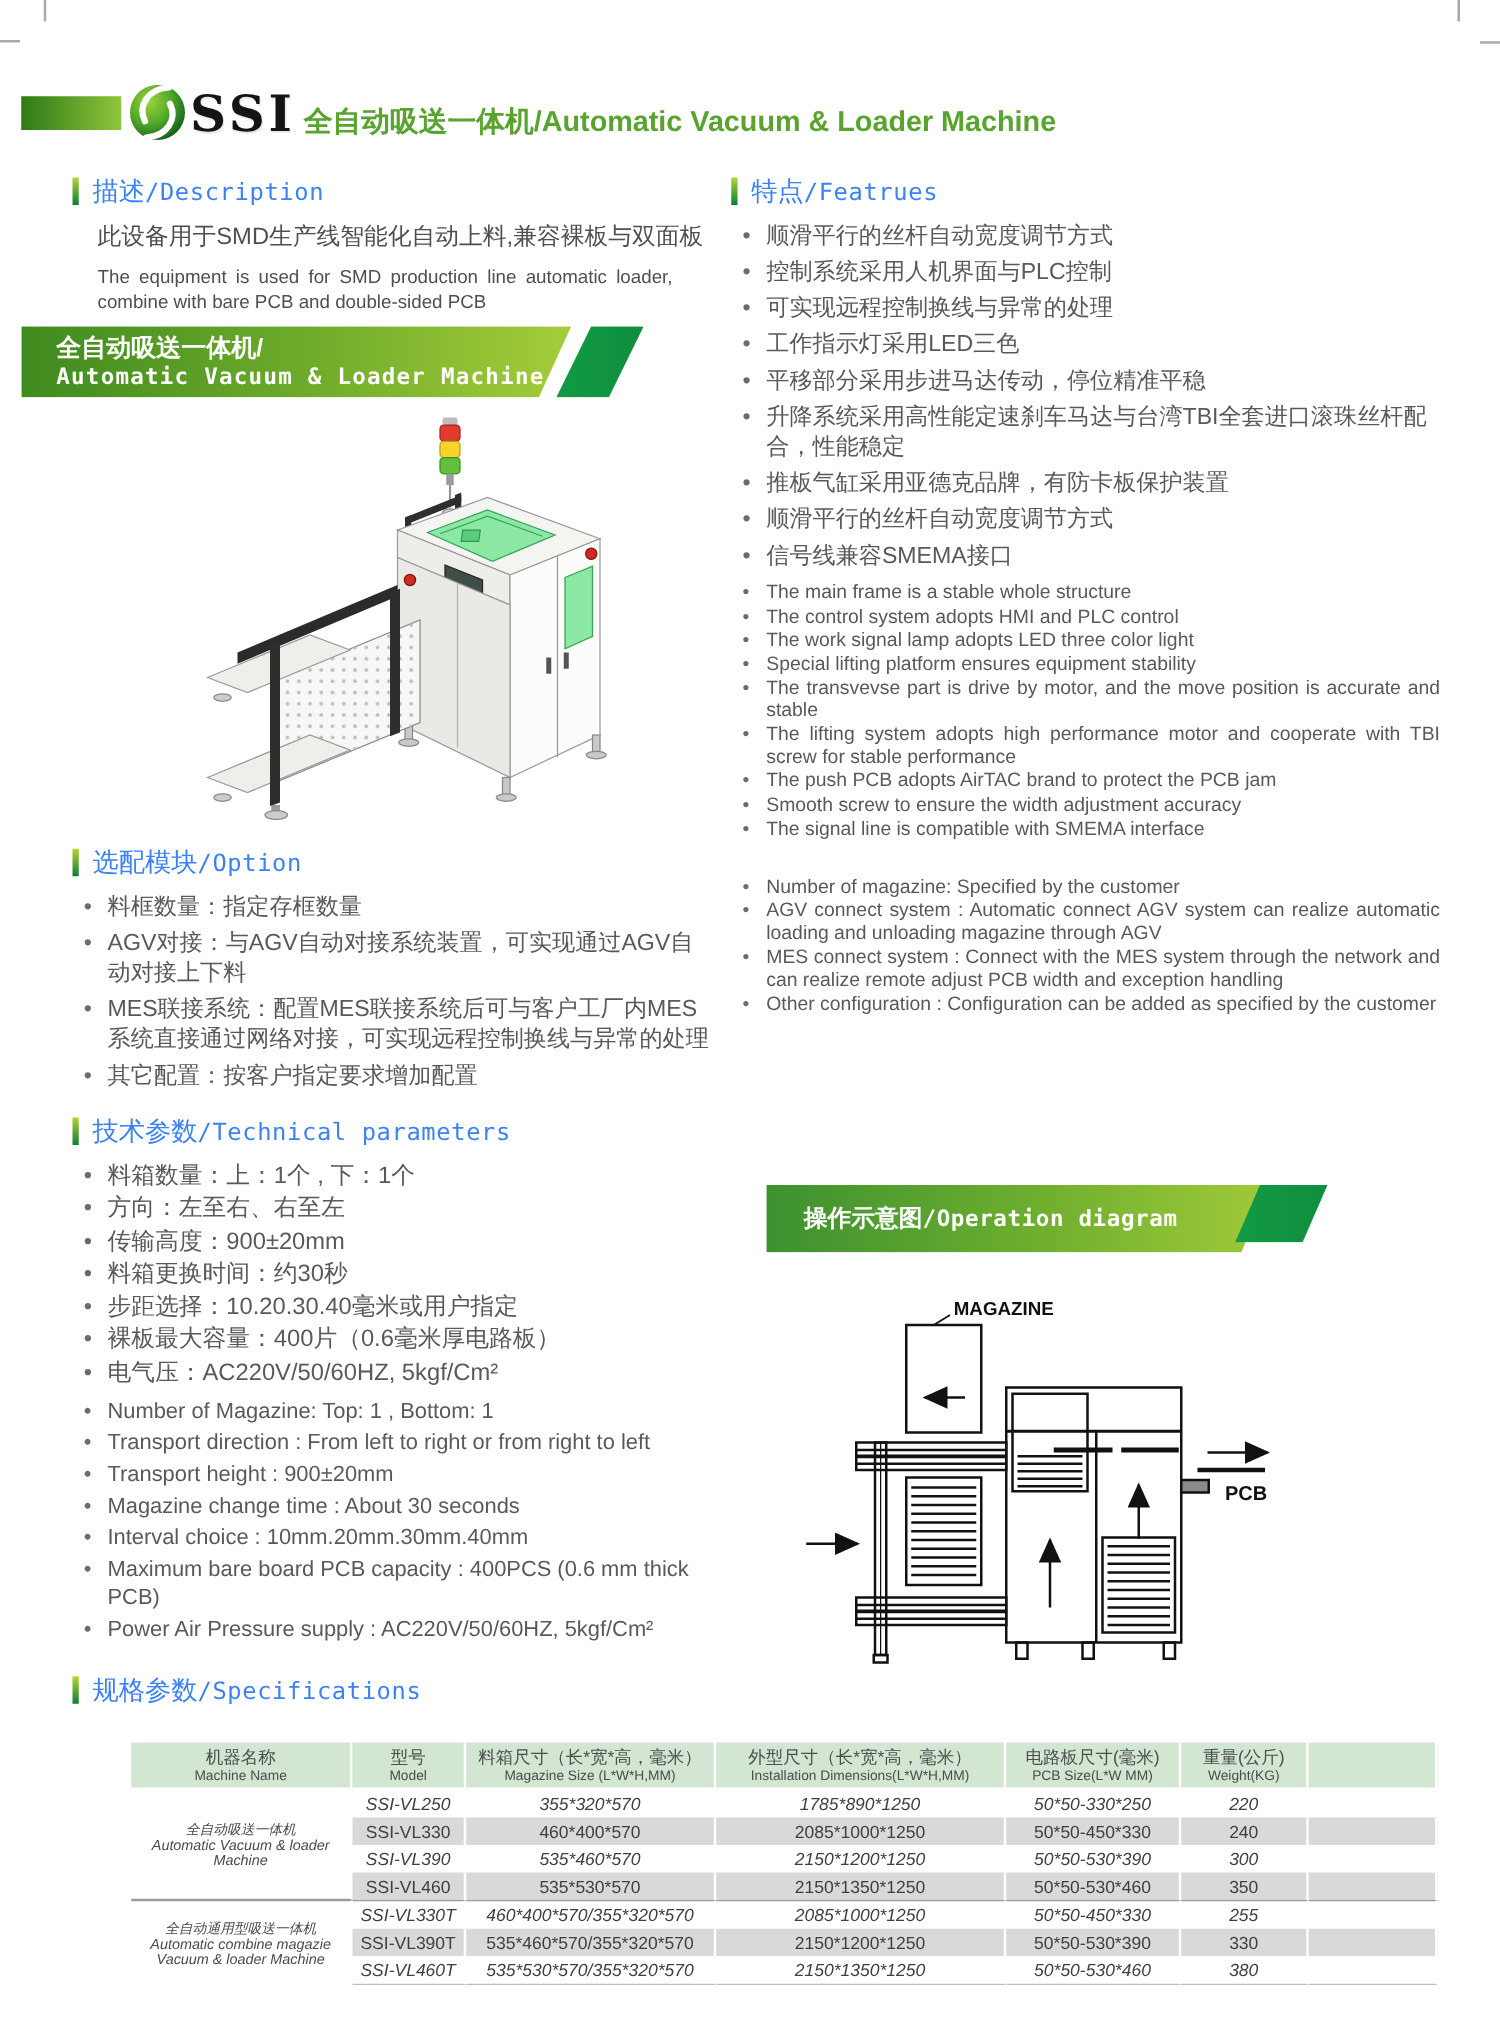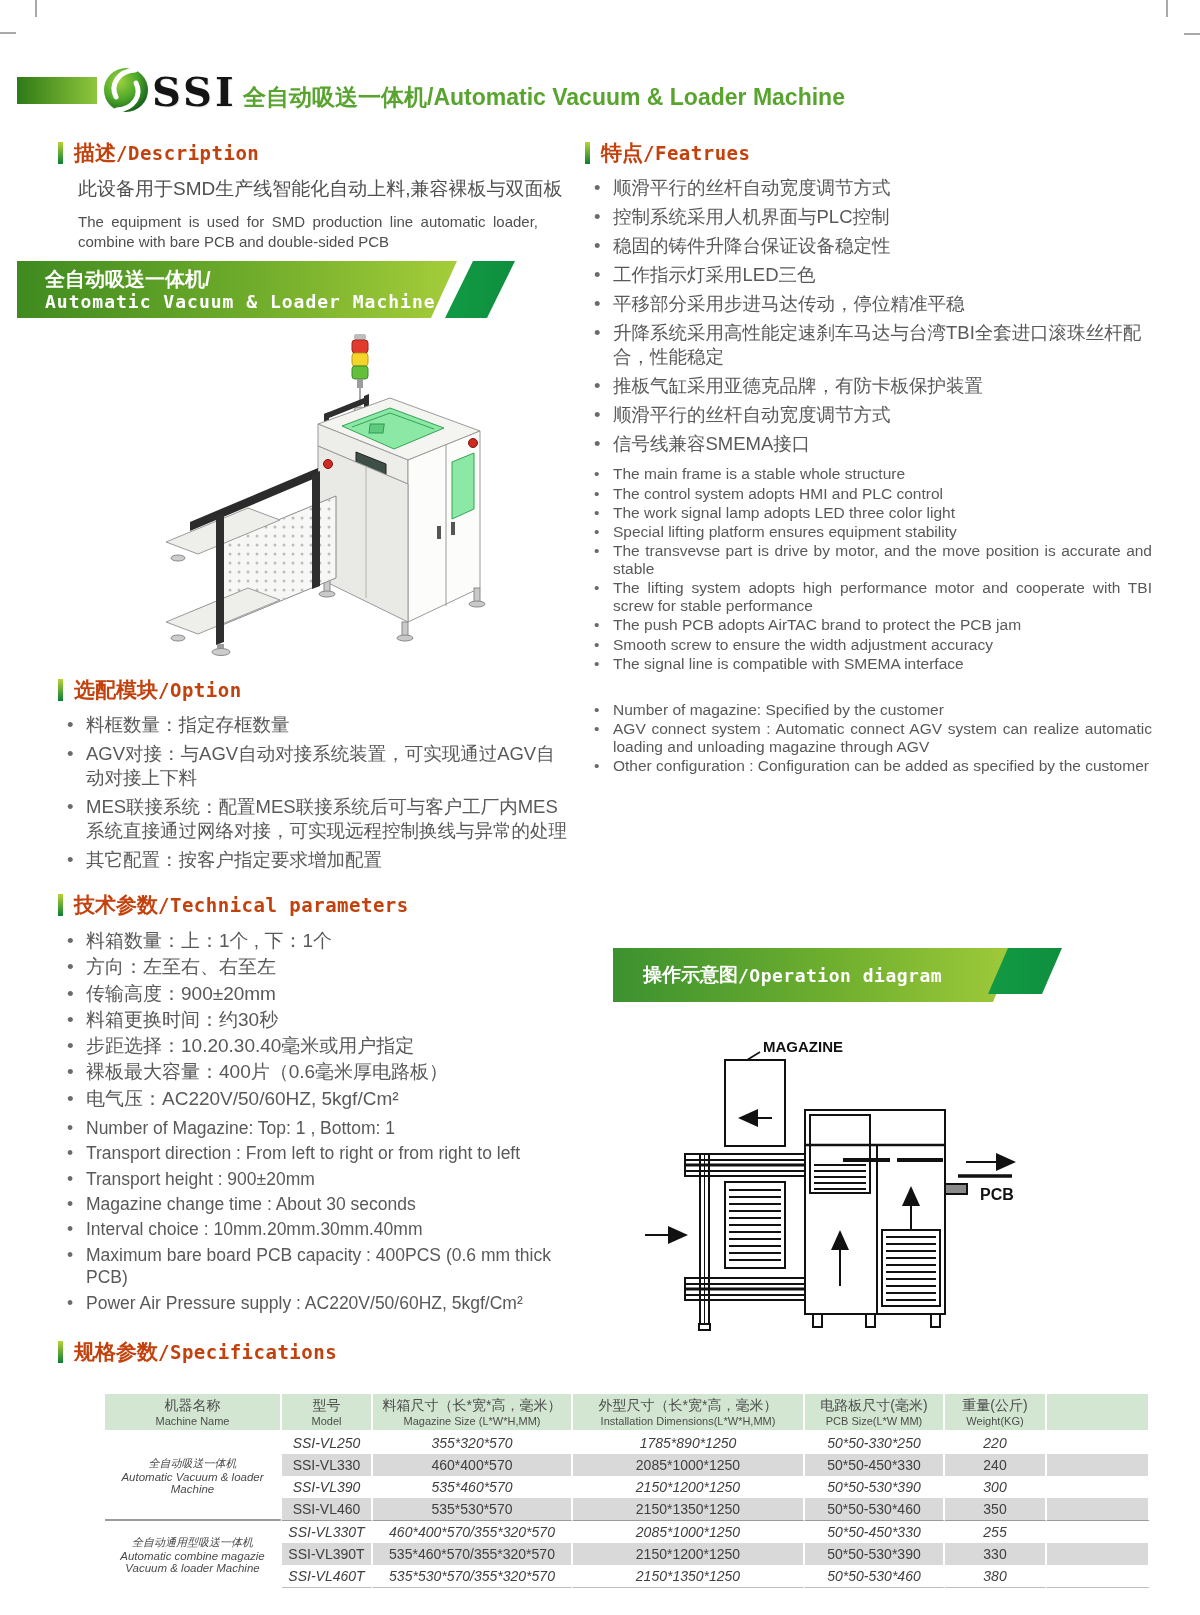--- a/index.html
+++ b/index.html
@@ -13,21 +13,21 @@
   
   .hdr-rect{position:absolute;left:17px;top:77px;width:80px;height:27px;
     background:linear-gradient(90deg,#2e7a16,#8fc63c);}
   .hdr-logo{position:absolute;left:102px;top:63px;}
   .hdr-ssi{position:absolute;left:152px;top:68px;font-family:"DejaVu Serif","Liberation Serif",serif;
     font-weight:900;font-size:40px;color:#141414;letter-spacing:3px;text-shadow:1px 1px 0 #e8e8e8;}
   .hdr-title{position:absolute;left:243px;top:82px;font-size:23px;font-weight:bold;color:#58a42f;}
   
   .sec-head{display:flex;align-items:center;margin-bottom:9px;}
   .sec-bar{width:5px;height:22px;margin-right:11px;background:linear-gradient(#b8d435,#0a7e35);}
-  .sec-title{font-size:21px;font-weight:bold;color:#c2410c;white-space:nowrap;}
+  .sec-title{font-size:21px;font-weight:normal;color:#3b82f6;white-space:nowrap;}
   .sec-title .en{font-family:"DejaVu Sans Mono",monospace;font-size:19px;letter-spacing:0.5px;}
   
   ul.blist{list-style:none;margin:0;padding:0;}
   ul.blist li{position:relative;padding-left:28px;color:#595959;}
   ul.blist li::before{content:"•";position:absolute;left:9px;top:0;color:#6b6b6b;}
   ul.zh li{font-size:18.5px;line-height:1.3;margin-bottom:5px;}
   ul.en li{font-size:15.5px;line-height:1.17;margin-bottom:1px;text-align:justify;}
   ul.tech-zh li{font-size:19px;line-height:1.33;margin-bottom:1px;}
   ul.tech-en li{font-size:17.5px;line-height:1.28;margin-bottom:3px;}
   
@@ -111,21 +111,21 @@
 </div>
 
 <div class="abs" id="sec-features">
   <div class="sec-head">
     <span class="sec-bar"></span>
     <span class="sec-title"><span>特点</span><span class="en">/Featrues</span></span>
   </div>
   <ul class="blist zh" style="font-size:17.5px;">
     <li>顺滑平行的丝杆自动宽度调节方式</li>
     <li>控制系统采用人机界面与PLC控制</li>
-    <li>稳固的铸件升降台保证设备稳定性</li>
+    <li>可实现远程控制换线与异常的处理</li>
     <li>工作指示灯采用LED三色</li>
     <li>平移部分采用步进马达传动，停位精准平稳</li>
     <li>升降系统采用高性能定速刹车马达与台湾TBI全套进口滚珠丝杆配合，性能稳定</li>
     <li>推板气缸采用亚德克品牌，有防卡板保护装置</li>
     <li>顺滑平行的丝杆自动宽度调节方式</li>
     <li>信号线兼容SMEMA接口</li>
   </ul>
   <ul class="blist en" style="margin-top:9px;">
     <li>The main frame is a stable whole structure</li>
     <li>The control system adopts HMI  and PLC  control</li>
@@ -224,20 +224,21 @@
     <li>AGV对接：与AGV自动对接系统装置，可实现通过AGV自动对接上下料</li>
     <li>MES联接系统：配置MES联接系统后可与客户工厂内MES系统直接通过网络对接，可实现远程控制换线与异常的处理</li>
     <li>其它配置：按客户指定要求增加配置</li>
   </ul>
 </div>
 
 <div class="abs" id="sec-option-en">
   <ul class="blist en">
     <li>Number of magazine:  Specified by the customer</li>
     <li>AGV connect system : Automatic connect AGV system can realize automatic loading and unloading magazine through AGV</li>
+    <li>MES connect system : Connect with the MES system through the network and can realize remote adjust PCB width and exception handling</li>
     <li>Other configuration : Configuration can be added as specified by the customer</li>
   </ul>
 </div>
 
 <div class="abs" id="sec-tech">
   <div class="sec-head">
     <span class="sec-bar"></span>
     <span class="sec-title"><span>技术参数</span><span class="en">/Technical parameters</span></span>
   </div>
   <ul class="blist tech-zh">

